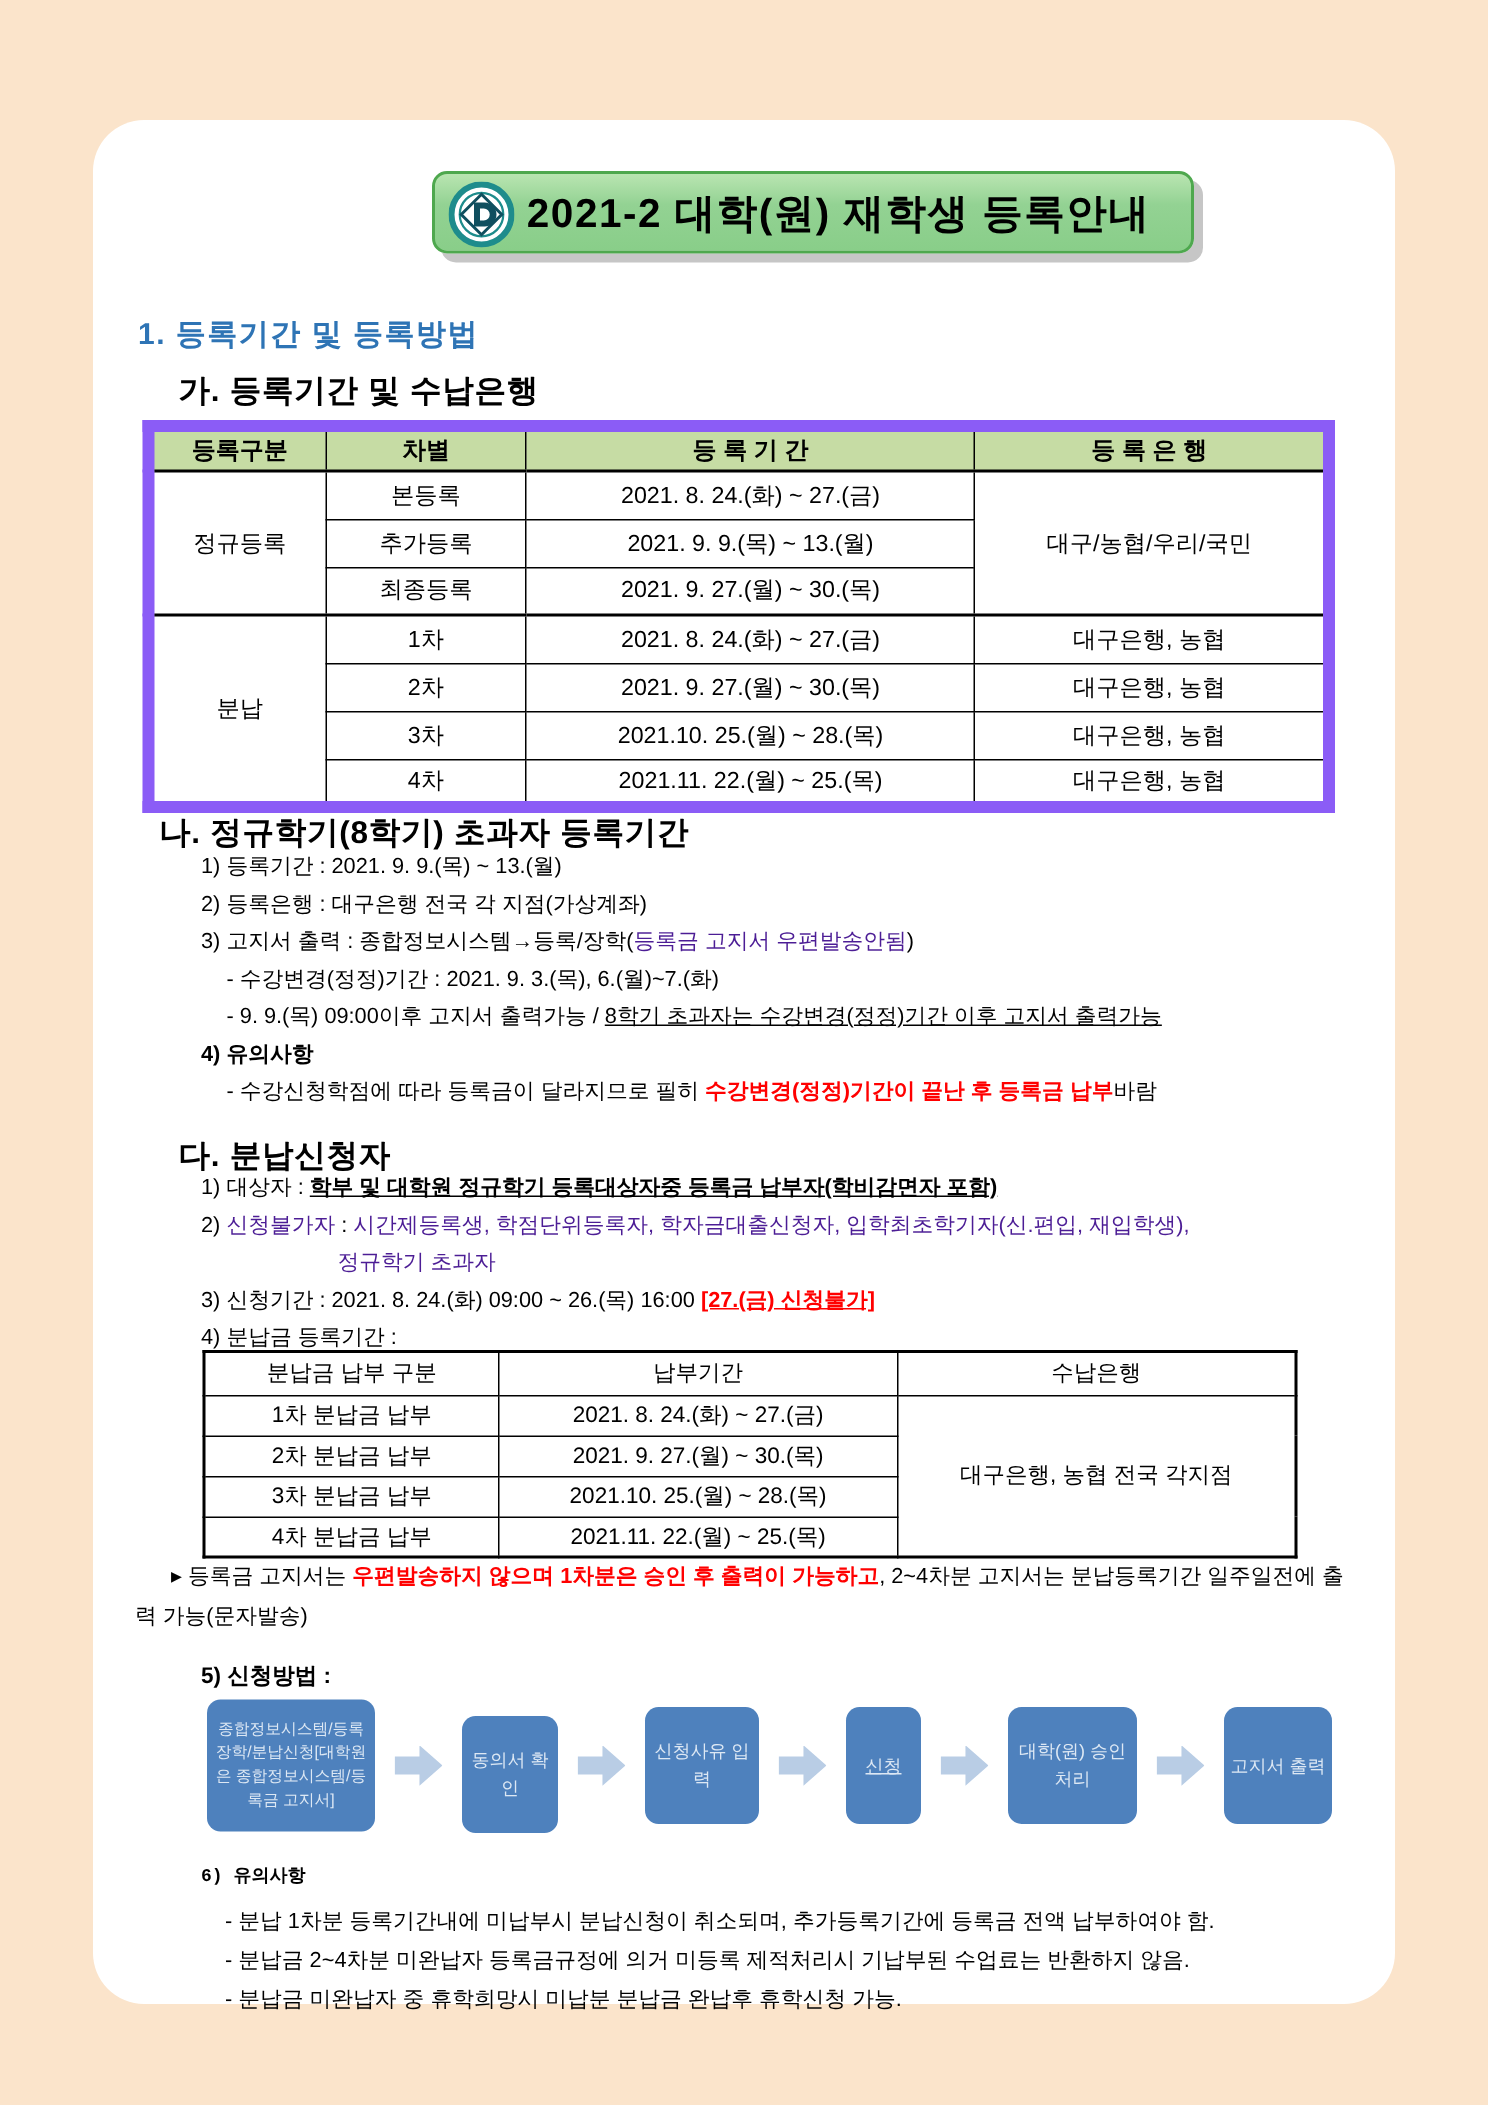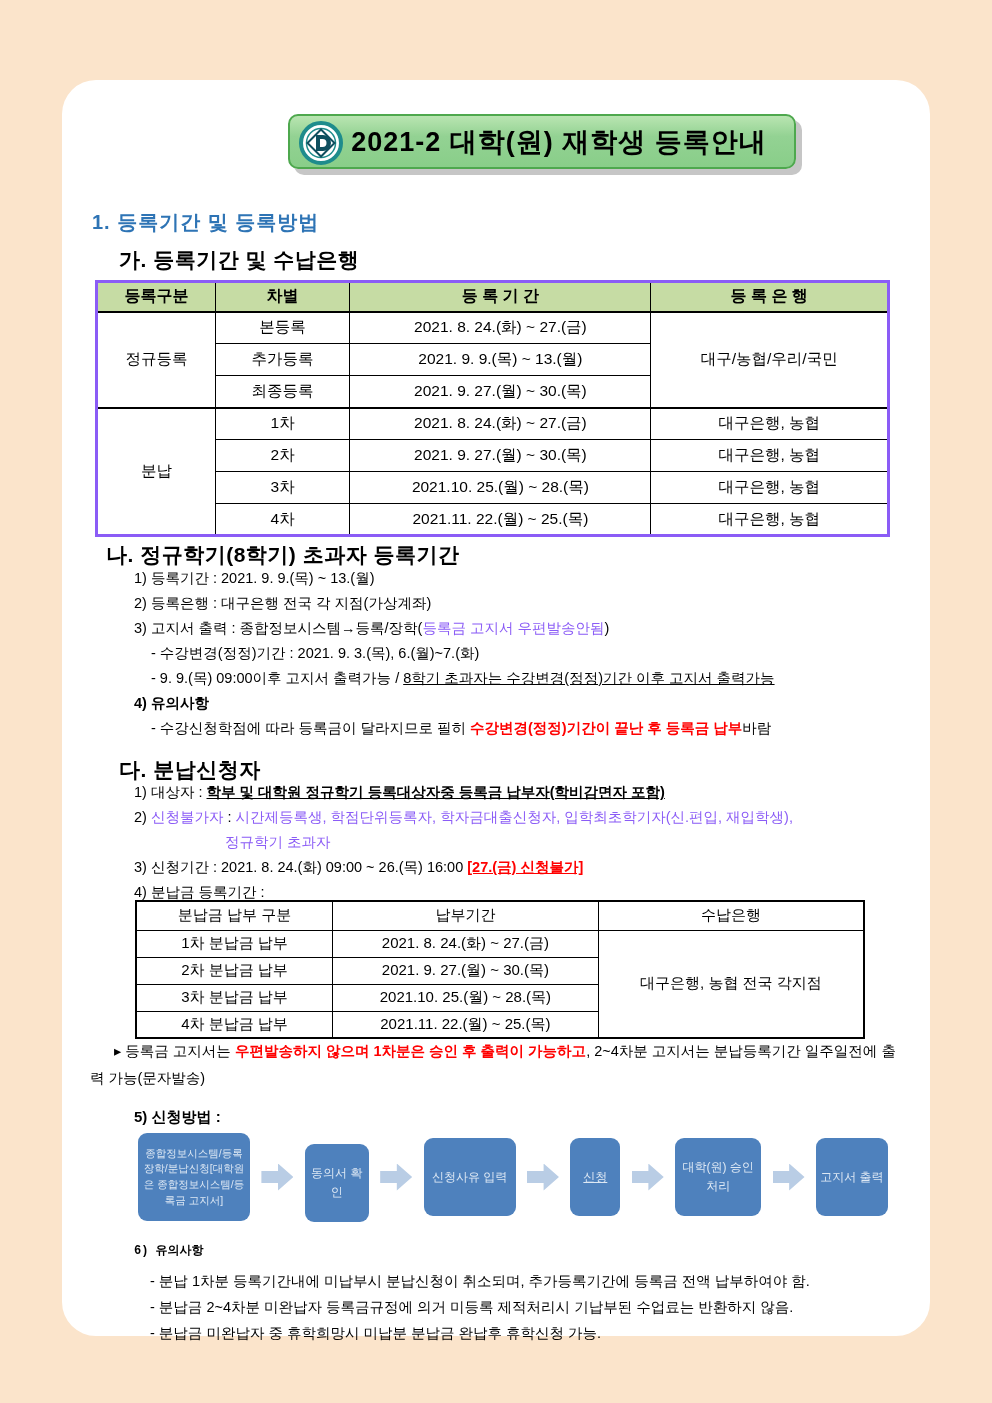--- a/index.html
+++ b/index.html
@@ -30,58 +30,58 @@
   }
   
   .sec1-title { position:absolute; left:30px; top:129px; font-size:20px; font-weight:bold; color:#2E74B5; letter-spacing:1px; }
   .sub-title  { position:absolute; font-size:21px; font-weight:bold; letter-spacing:0.5px; }
   .sub-a { left:57px; top:166px; }
   .sub-b { left:44px; top:461px; }
   .sub-c { left:57px; top:676px; }
   
   .t1 { position:absolute; left:33px; top:200px; width:795px; border-collapse:collapse; table-layout:fixed; }
   .t1 th, .t1 td { border:1px solid #000; text-align:center; vertical-align:middle; font-size:15.5px; }
-  .t1 { border:3px solid #8b5cf6; }
+  .t1 { border:8px solid #8b5cf6; }
   .t1 tr { height:32px; }
   .t1 .th-row { height:30px; }
   .t1 th { background:#C6DCA4; font-weight:bold; font-size:16px; border-bottom:2px solid #000; }
   .t1 .grp td { border-top:2px solid #000; }
   
   .t2 { position:absolute; left:73px; top:820px; width:730px; border-collapse:collapse; table-layout:fixed; border:2px solid #000; }
   .t2 th, .t2 td { border:1px solid #000; text-align:center; vertical-align:middle; font-size:15px; font-weight:normal; }
   .t2 tr { height:27px; }
   .t2 .th-row { height:29px; }
   
   .block { position:absolute; font-size:14.5px; }
   .block .ln { height:25px; line-height:25px; white-space:nowrap; }
   .ind { padding-left:17px; }
   .ind2 { padding-left:91px; }
   .b-block { left:72px; top:486px; }
   .c-block { left:72px; top:700px; }
   .bold { font-weight:bold; }
-  .blue { color:#8b5cf6; }
+  .blue { color:#4c1d95; }
   .red { color:#FF0000; font-weight:bold; }
   .ul { text-decoration:underline; }
   .note-block {
     position:absolute; left:28px; top:958px; width:814px;
     font-size:14.5px; line-height:27px; text-indent:24px;
   }
   .l5-line { position:absolute; left:72px; top:1028px; font-size:15px; font-weight:bold; }
   
   .flow {
     position:absolute; left:76px; top:1052px; width:750px; height:90px;
     display:flex; align-items:center; justify-content:space-between;
   }
   .fbox {
     background:#4E81BD; color:#DDE8F4; border-radius:9px;
     display:flex; align-items:center; justify-content:center; text-align:center;
     font-size:12px; line-height:1.55; height:78px; padding:3px 4px;
   }
   .fb1 { width:112px; height:88px; font-size:10.5px; line-height:1.5; }
-  .fb2 { width:64px;margin-top:11px; } .fb3 { width:92px; } .fb4 { width:50px;text-decoration:underline; } .fb5 { width:86px; } .fb6 { width:72px; }
+  .fb2 { width:64px;margin-top:11px; } .fb3 { width:76px; } .fb4 { width:50px;text-decoration:underline; } .fb5 { width:86px; } .fb6 { width:72px; }
   .farrow {
     width:32px; height:27px; background:#B9CDE5;
     clip-path:polygon(0% 28%, 52% 28%, 52% 0%, 100% 50%, 52% 100%, 52% 72%, 0% 72%);
   }
   
   .c6-title { position:absolute; left:72px; top:1162px; font-size:12px; font-weight:bold;font-family:Liberation Mono, monospace; }
   .c6-items { position:absolute; left:88px; top:1188px; font-size:14.5px; }
   .c6-items .ln { height:26px; line-height:26px; white-space:nowrap; }
 </style>
 </head>

